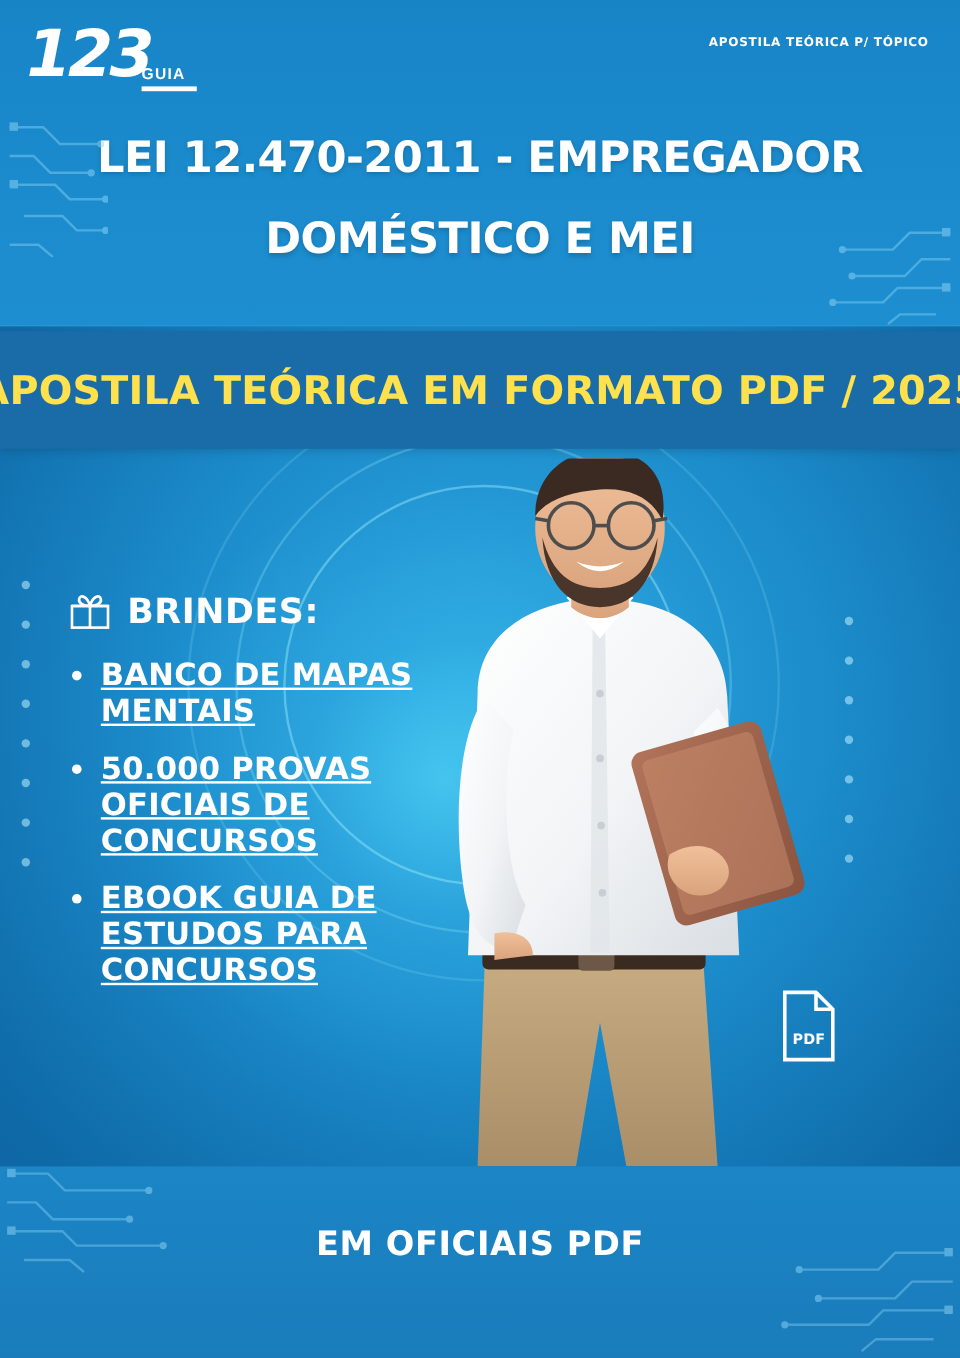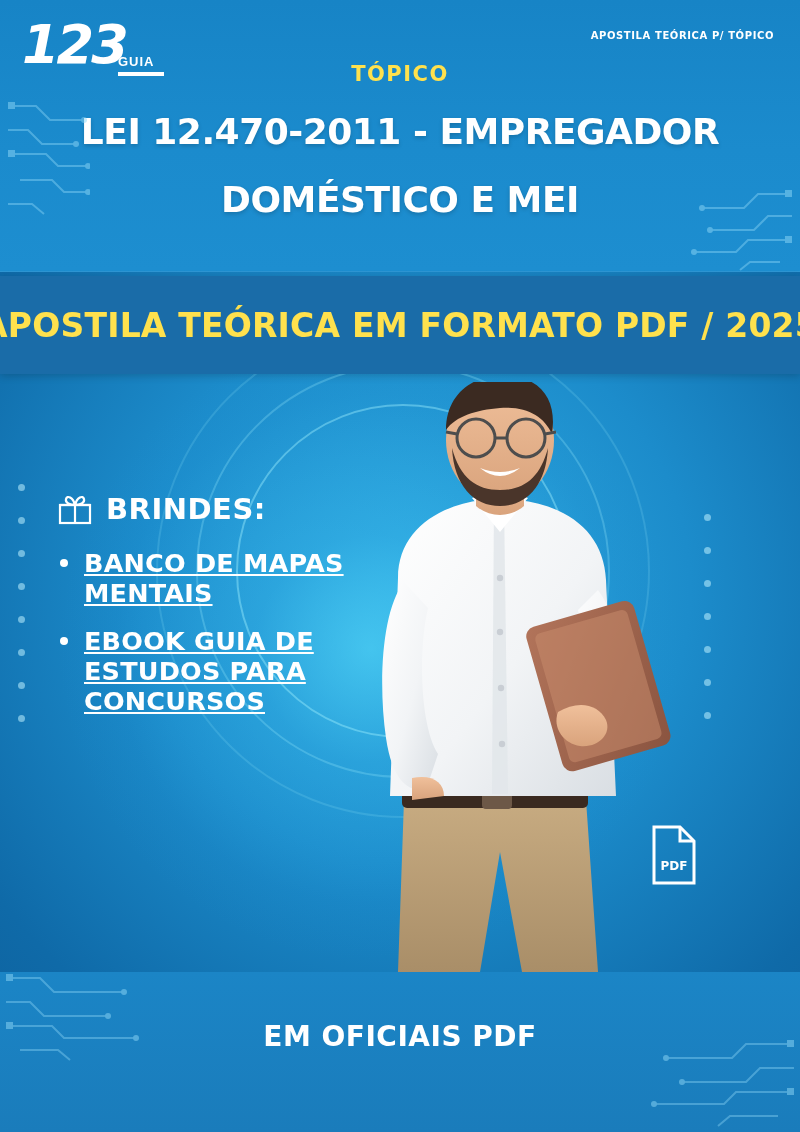--- a/index.html
+++ b/index.html
@@ -270,21 +270,20 @@
   <div class="top-band">
 
     <div class="logo">
       <span class="digits">123</span>
       <span class="shop">GUIA</span>
       <span class="bar"></span>
     </div>
 
     <div class="header-right">APOSTILA TEÓRICA P/ TÓPICO</div>
 
-    <div class="topico-label">TÓPICO</div>
 
     <div class="main-title">LEI 12.470-2011 - EMPREGADOR DOMÉSTICO E MEI</div>
 
     <svg class="circuit tl" width="84" height="120" viewBox="0 0 84 120">
       <g fill="none" stroke="#8fd8f7" stroke-width="2" opacity="0.85">
         <path d="M2 10 H30 L44 24 H78"></path>
         <path d="M2 34 H22 L36 48 H70"></path>
         <path d="M2 58 H40 L52 70 H82"></path>
         <path d="M14 84 H46 L58 96 H82"></path>
         <path d="M2 108 H26 L38 118"></path>
@@ -424,20 +423,21 @@
             <path d="M2 12 H32"></path>
             <path d="M17 12 V30"></path>
             <path d="M17 12 C12 12 7 10 8 6 C9 2 15 4 17 12 Z"></path>
             <path d="M17 12 C22 12 27 10 26 6 C25 2 19 4 17 12 Z"></path>
           </g>
         </svg>
         <div class="brindes-title">BRINDES:</div>
       </div>
       <ul>
         <li>BANCO DE MAPAS MENTAIS</li>
+        <li>50.000 PROVAS OFICIAIS DE CONCURSOS</li>
         <li>EBOOK GUIA DE ESTUDOS PARA CONCURSOS</li>
       </ul>
     </div>
 
     <svg class="pdf-badge" viewBox="0 0 52 62">
       <g fill="none" stroke="#ffffff" stroke-width="3">
         <path d="M6 3 H32 L46 17 V59 H6 Z"></path>
         <path d="M32 3 V17 H46"></path>
       </g>
       <text x="26" y="46" text-anchor="middle" font-family="DejaVu Sans, sans-serif" font-size="12" font-weight="bold" fill="#ffffff">PDF</text>

